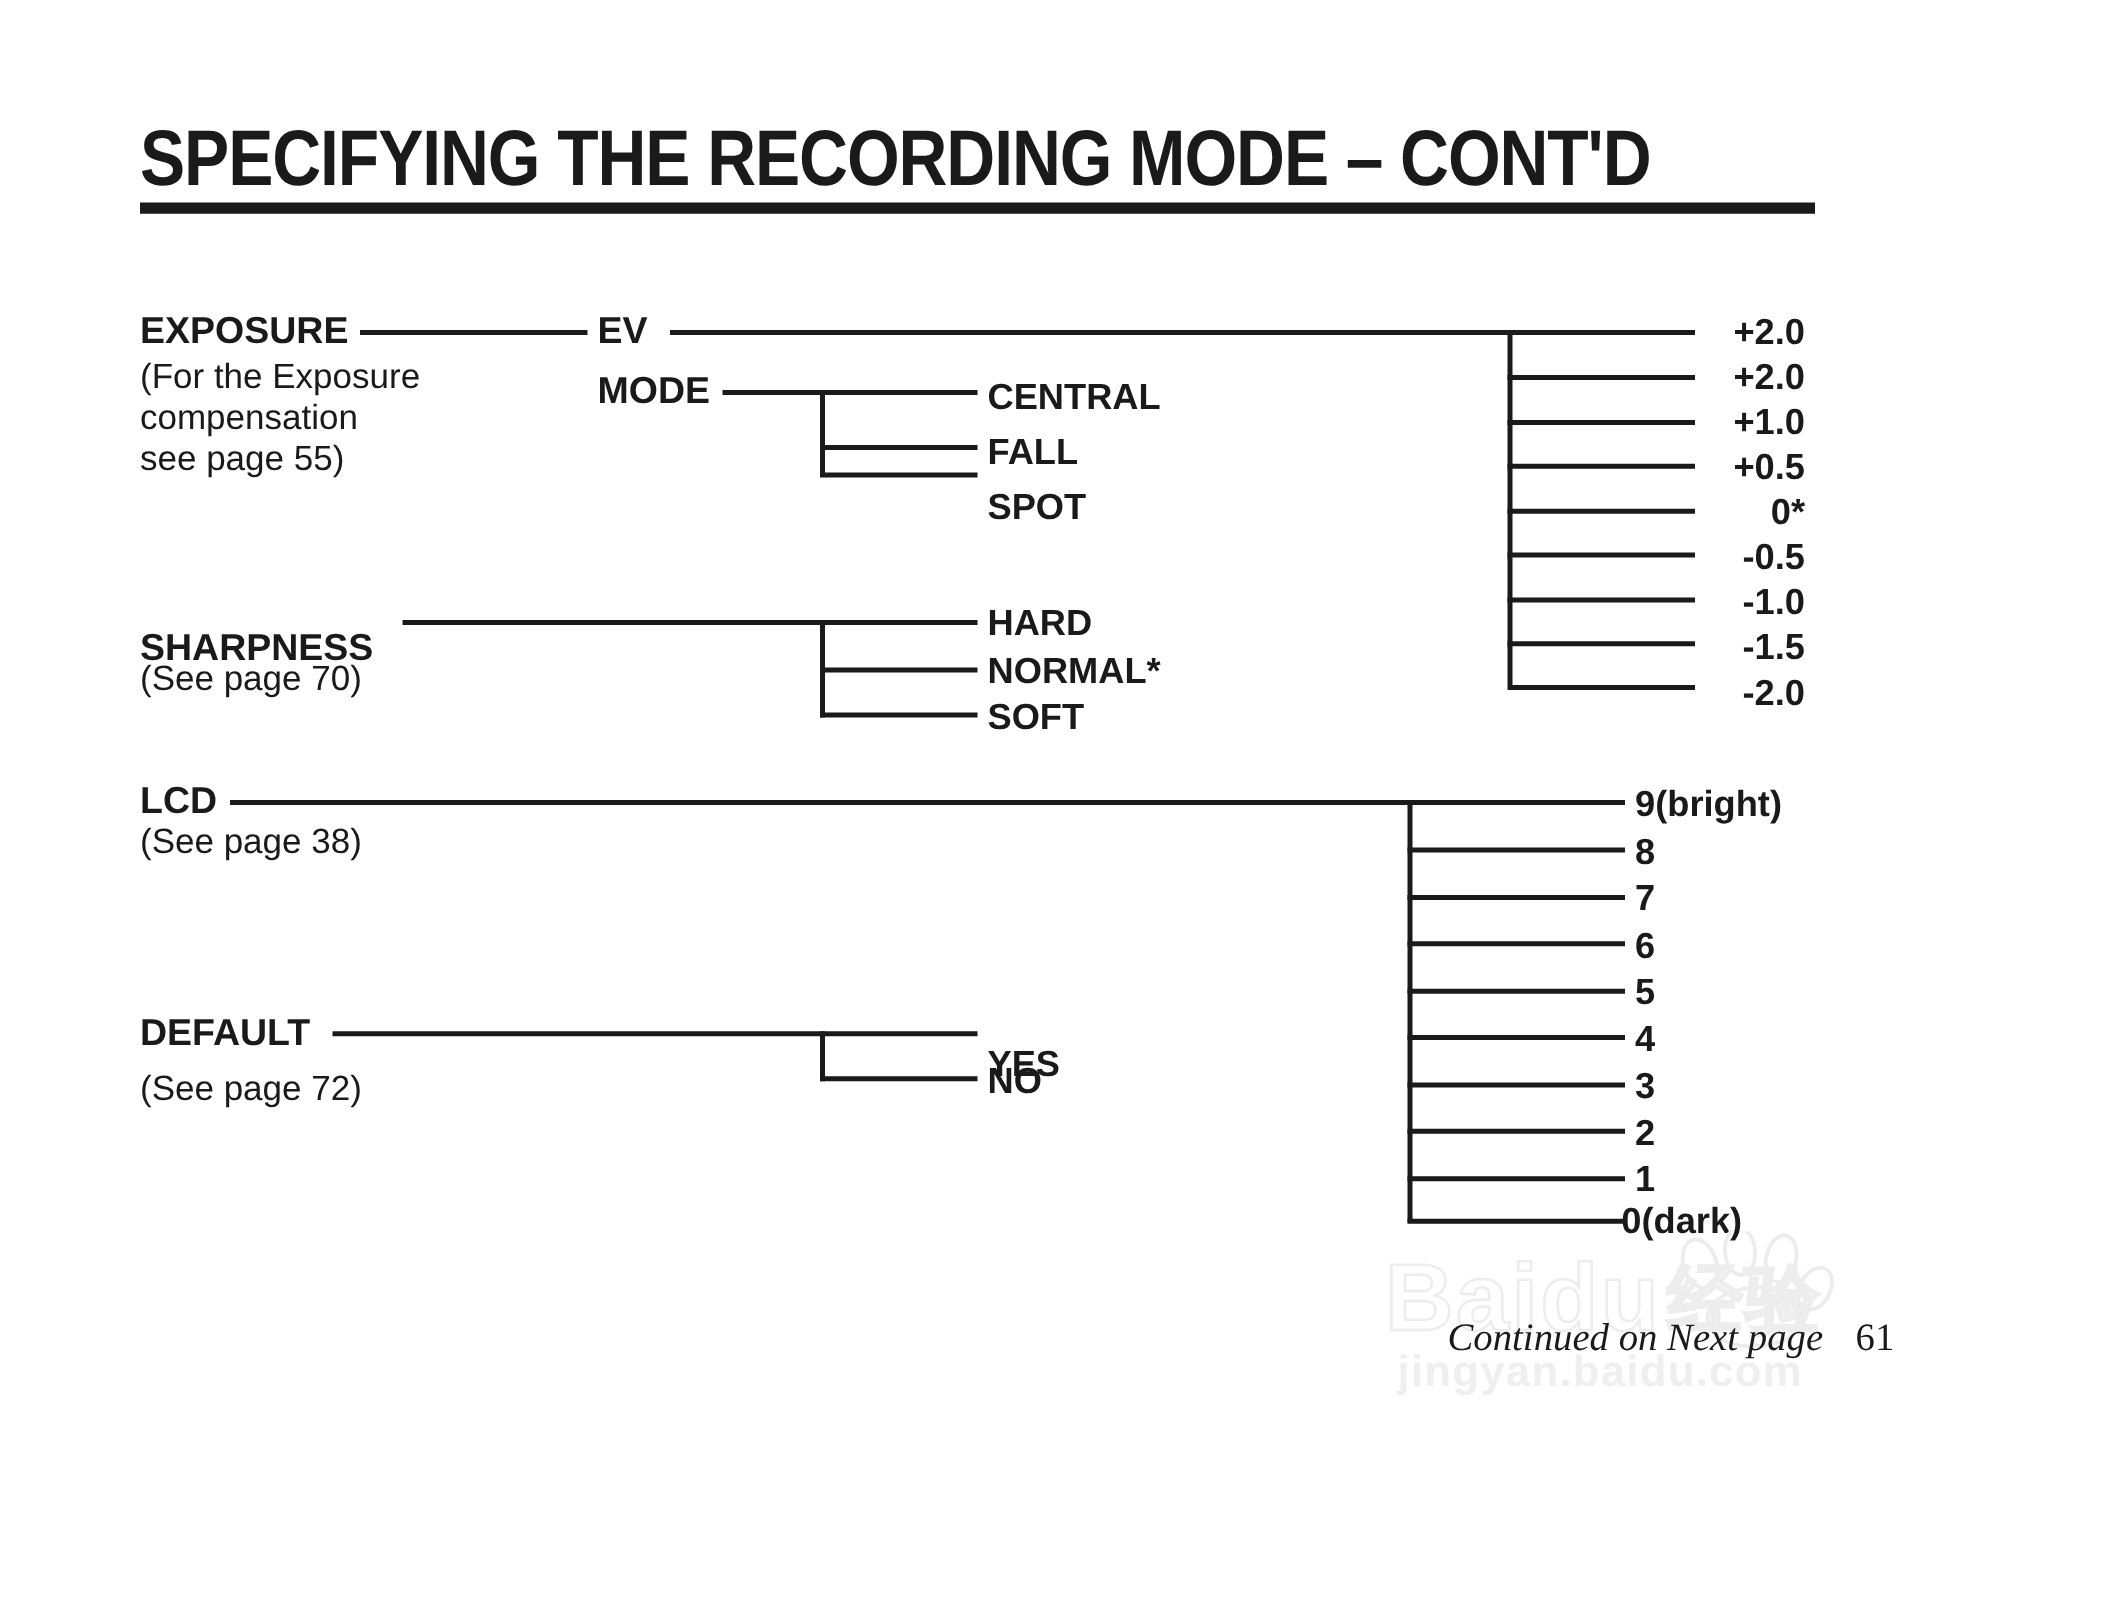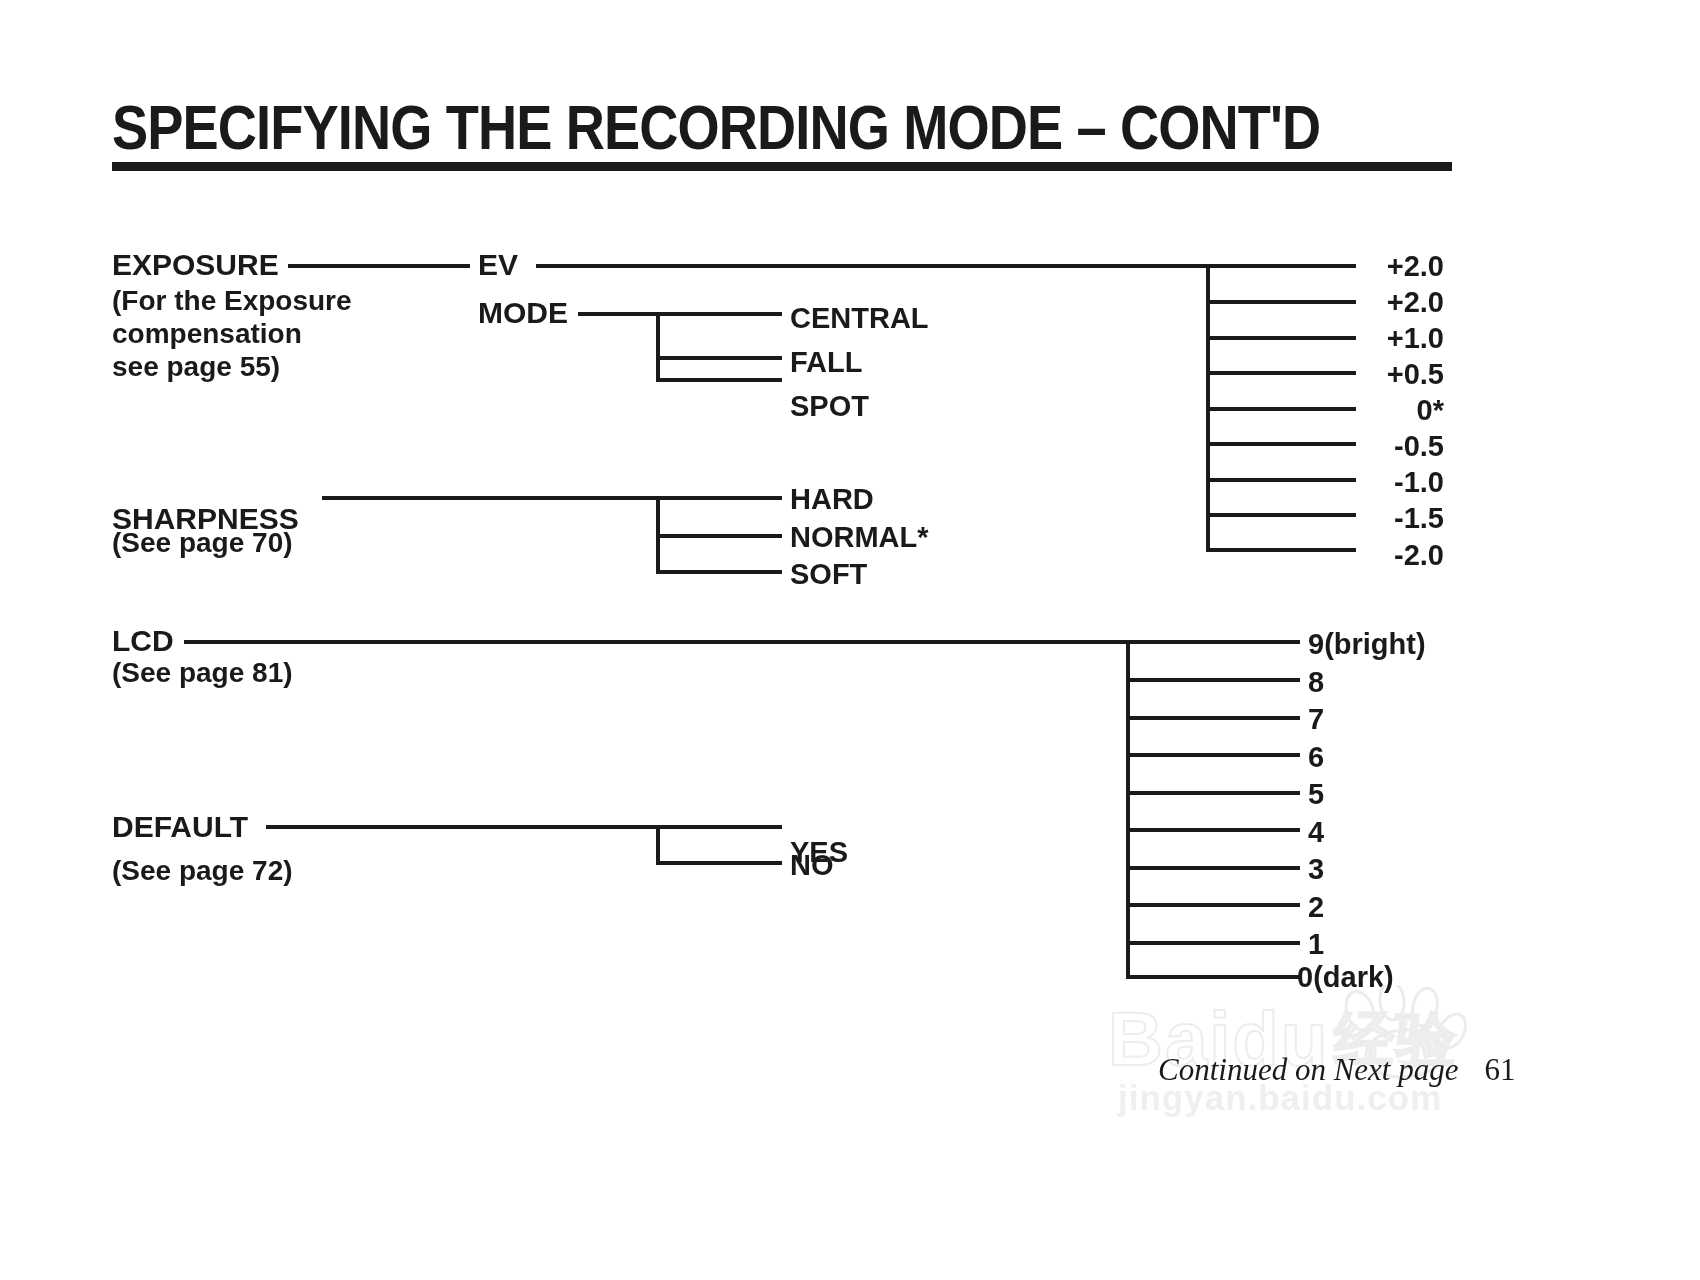--- a/index.html
+++ b/index.html
@@ -26,21 +26,21 @@
     color:#1a1a1a;
     line-height:1.05;
   }
   .title-rule{
     position:absolute;left:0;top:68px;width:1340px;height:9px;background:#1a1a1a;
   }
   .lbl{
     position:absolute;white-space:nowrap;font-weight:bold;font-size:30px;color:#1a1a1a;
   }
   .sub{
-    position:absolute;white-space:pre-line;font-weight:bold;font-size:28px;color:#1a1a1a;
+    position:absolute;white-space:pre-line;font-weight:normal;font-size:28px;color:#1a1a1a;
     line-height:1.18;
   }
   .val{
     position:absolute;white-space:nowrap;font-weight:bold;font-size:29px;color:#1a1a1a;
   }
   .val-r{
     position:absolute;white-space:nowrap;font-weight:bold;font-size:29px;color:#1a1a1a;
     text-align:right;
   }
 
@@ -133,21 +133,21 @@
   <div class="hline" style="left:322px;top:496px;width:460px;"></div>
   <div class="vline" style="left:656px;top:496px;height:78px;"></div>
   <div class="hline" style="left:656px;top:534px;width:126px;"></div>
   <div class="hline" style="left:656px;top:570px;width:126px;"></div>
 
   <div class="val" style="left:790px;top:483px;">HARD</div>
   <div class="val" style="left:790px;top:521px;">NORMAL*</div>
   <div class="val" style="left:790px;top:558px;">SOFT</div>
 
   <div class="lbl" style="left:112px;top:624px;">LCD</div>
-  <div class="sub" style="left:112px;top:656px;">(See page 81)</div>
+  <div class="sub" style="left:112px;top:656px;">(See page 38)</div>
 
   <div class="hline" style="left:184px;top:640px;width:1116px;"></div>
   <div class="vline" style="left:1126px;top:640px;height:338px;"></div>
 
   <div class="hline" style="left:1126px;top:678px;width:174px;"></div>
   <div class="hline" style="left:1126px;top:716px;width:174px;"></div>
   <div class="hline" style="left:1126px;top:753px;width:174px;"></div>
   <div class="hline" style="left:1126px;top:791px;width:174px;"></div>
   <div class="hline" style="left:1126px;top:828px;width:174px;"></div>
   <div class="hline" style="left:1126px;top:866px;width:174px;"></div>

